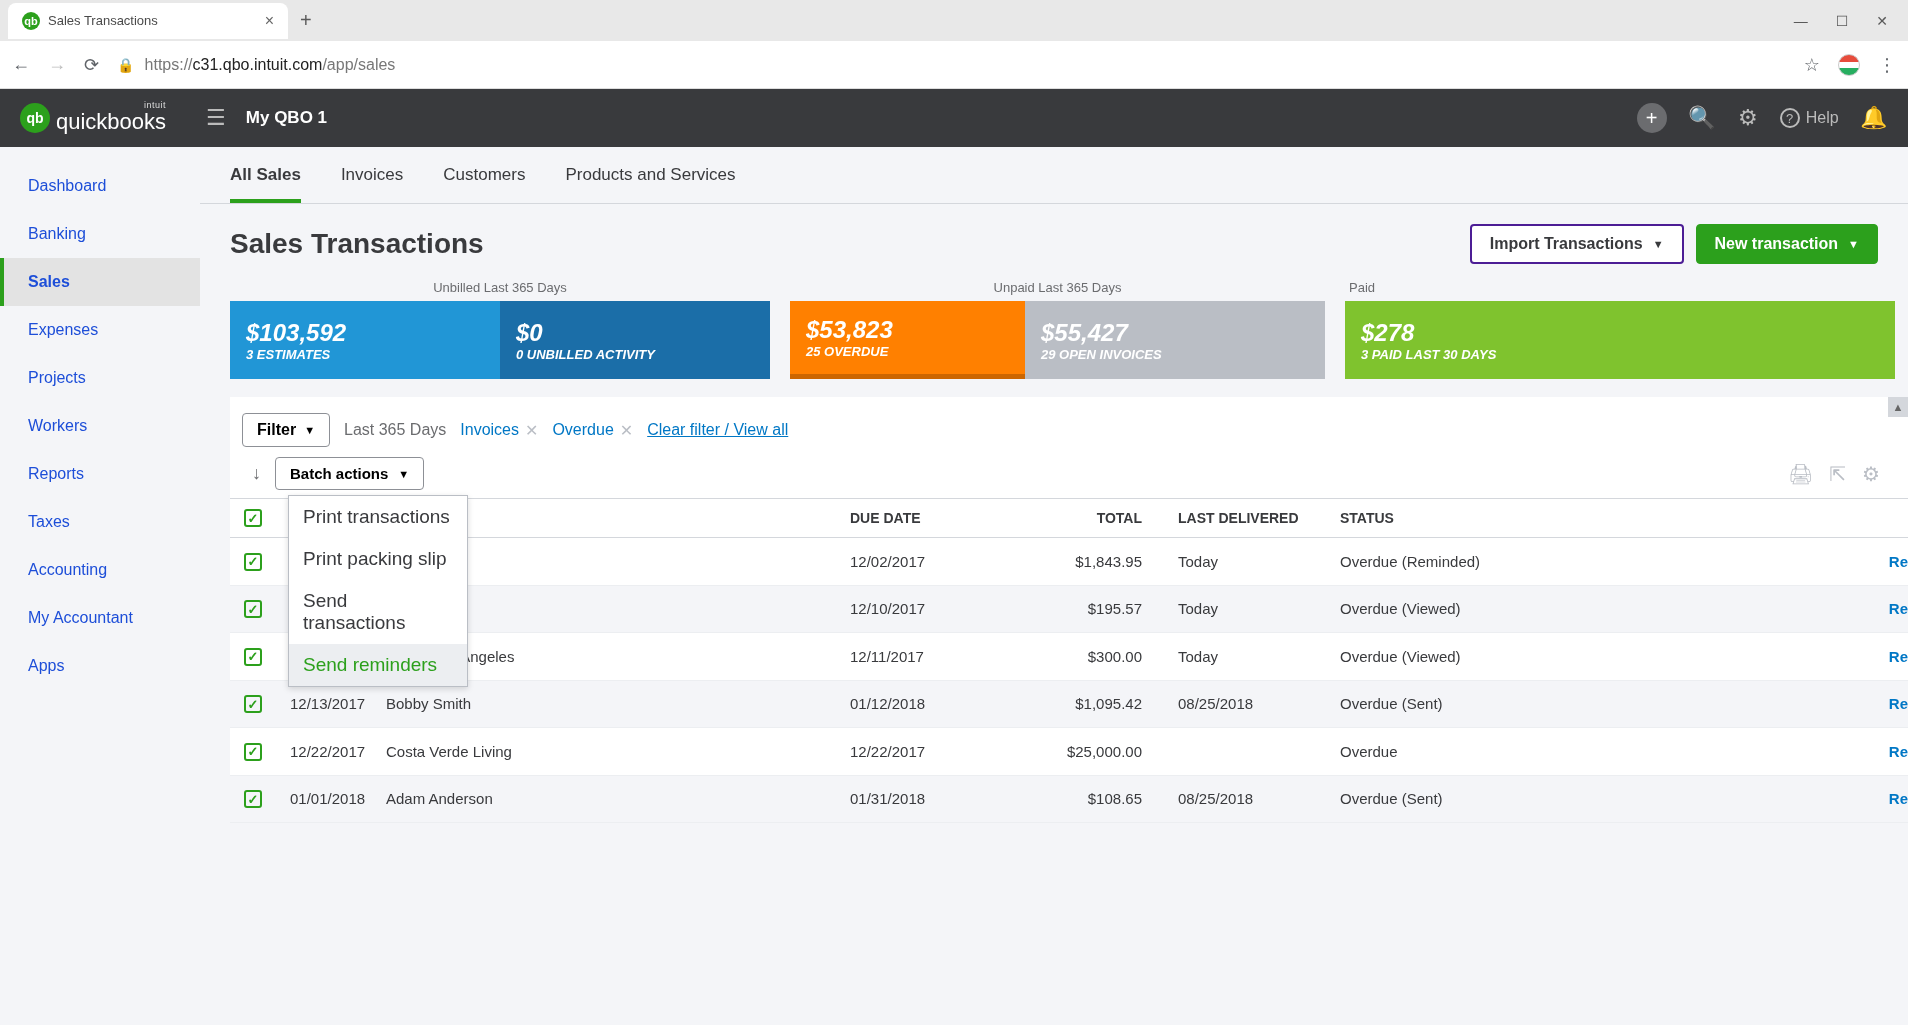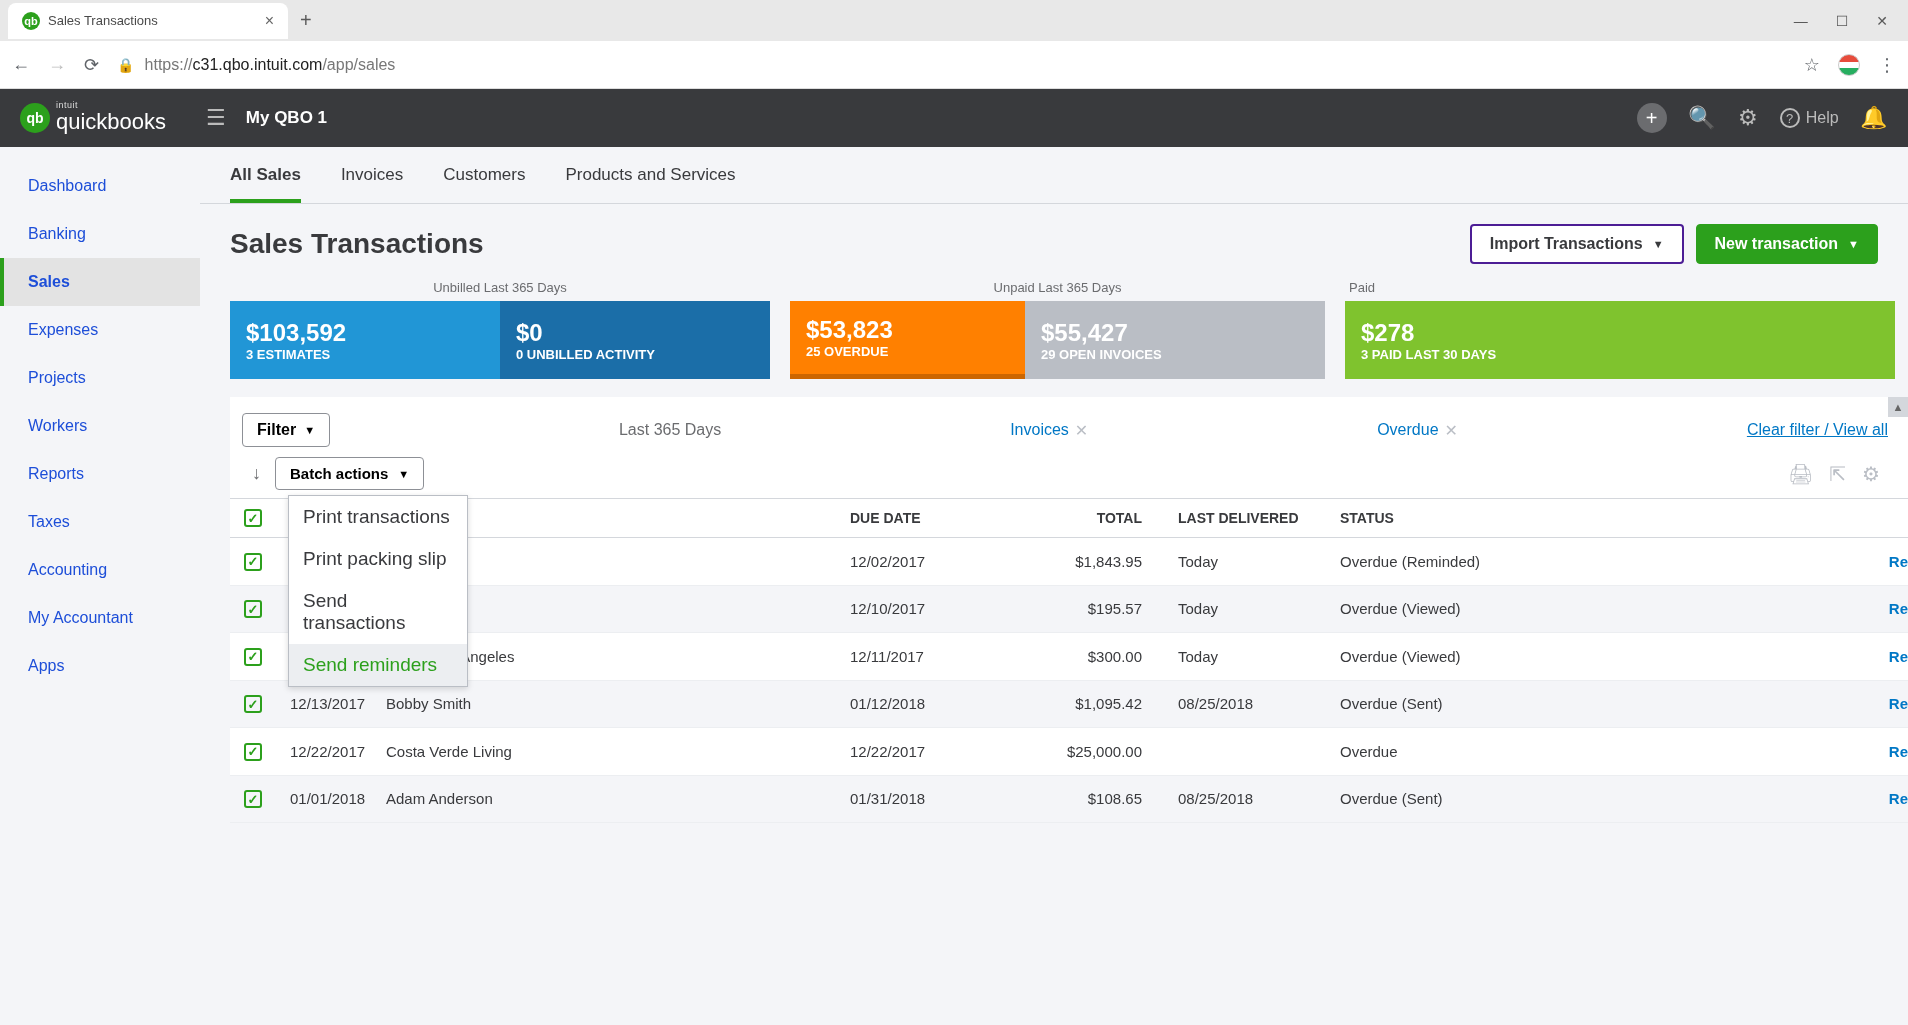--- a/index.html
+++ b/index.html
@@ -23,21 +23,21 @@
 .lock-icon { color: #5a5a5a; font-size: 14px; }
 .url-text .domain { color: #222; }
 .url-text .path { color: #777; }
 .addr-right { display: flex; align-items: center; gap: 18px; color: #5f6368; font-size: 18px; }
 .ext-icon { width: 22px; height: 22px; background: linear-gradient(180deg,#e74c3c 0%,#e74c3c 33%,#fff 33%,#fff 66%,#27ae60 66%); border-radius: 50%; border:1px solid #ccc;}
 
 
 .qb-header { background: #393a3d; height: 58px; display: flex; align-items: center; padding: 0 20px; color: #fff; }
 .qb-logo { display: flex; align-items: center; gap: 6px; }
 .qb-logo-mark { width: 30px; height: 30px; background: #2ca01c; border-radius: 50%; display: flex; align-items: center; justify-content: center; font-weight: bold; font-size: 14px; color: #fff; }
-.qb-logo-text { font-size: 22px; }
+.qb-logo-text { font-size: 22px; text-align: right; }
 .qb-logo-text .intuit { font-size: 9px; display: block; line-height: 7px; letter-spacing: 0.5px; color: #ddd; }
 .qb-hamburger { margin-left: 40px; font-size: 22px; cursor: pointer; color: #bbb; }
 .qb-company { margin-left: 20px; font-size: 17px; font-weight: 600; }
 .qb-header-right { margin-left: auto; display: flex; align-items: center; gap: 22px; color: #bbb; }
 .qb-header-right .icon-circle { width: 30px; height: 30px; background:#6b6c6f; border-radius: 50%; display:flex; align-items:center; justify-content:center; color:#fff; font-size:20px;}
 .qb-header-right .hicon { font-size: 22px; cursor: pointer; }
 .qb-help { display: flex; align-items: center; gap: 6px; font-size: 16px; }
 
 
 .main-layout { display: flex; height: calc(100% - 147px); background: #f4f5f8; }
@@ -58,33 +58,33 @@
 .header-actions { margin-left: auto; display: flex; gap: 12px; }
 .btn { height: 40px; padding: 0 18px; border-radius: 4px; font-size: 16px; display: flex; align-items: center; gap: 10px; cursor: pointer; font-weight: 600; }
 .btn-outline { background: #fff; border: 2px solid #4c1d95; color: #393a3d; }
 .btn-primary { background: #2ca01c; color: #fff; border: 1px solid #2ca01c; }
 .btn .caret { font-size: 11px; }
 
 
 .summary-row { display: flex; gap: 20px; padding: 0 30px 18px 30px; align-items: flex-end; }
 .summary-group { display: flex; flex-direction: column; }
 .summary-label { font-size: 13px; color: #6b6c6f; text-align: center; margin-bottom: 6px; }
-.tiles { display: flex; }
+.tiles { display: flex; font-style: italic; }
 .tile { padding: 10px 16px; color: #fff; height: 78px; display:flex; flex-direction: column; justify-content:center; }
 .tile-amount { font-size: 24px; font-weight: 700; }
 .tile-sub { font-size: 13px; font-weight: 600; }
 .tile.estimates { background: #2196d6; width: 270px; }
 .tile.unbilled { background: #1b6ea8; width: 270px; }
 .tile.overdue { background: #ff8000; width: 235px; border-bottom: 5px solid #cc6600; }
 .tile.open { background: #babec5; width: 300px; }
 .tile.paid { background: #7fc32e; width: 550px; }
 
 
 .table-card { background: #fff; margin: 0 0 0 30px; padding: 16px 0 0 0; position: relative; }
-.filter-row { display: flex; align-items: center; gap: 14px; padding: 0 20px 10px 12px; font-size: 16px; justify-content: space-between; }
+.filter-row { display: flex; align-items: center; gap: 14px; padding: 0 20px 10px 12px; font-size: 16px; }
 .filter-btn { border: 1px solid #8d9096; border-radius: 4px; padding: 7px 14px; font-weight: 700; display: flex; align-items: center; gap: 8px; cursor: pointer; background:#fff; }
 .filter-chip { color: #6b6c6f; display: flex; align-items: center; gap: 6px; }
 .filter-chip.link { color: #0077c5; }
 .chip-x { color: #babec5; font-size: 16px; cursor: pointer; }
 .clear-filter { color: #0077c5; text-decoration: underline; cursor: pointer; }
 
 .batch-row { display: flex; align-items: center; padding: 0 20px 8px 22px; gap: 14px; position: relative;}
 .sort-icon { color: #6b6c6f; font-size: 18px; }
 .batch-btn { border: 1px solid #8d9096; border-radius: 4px; padding: 7px 14px; font-weight: 700; display: flex; align-items: center; gap: 10px; cursor: pointer; background: #fff; font-size: 15px;}
 .batch-dropdown { position: absolute; top: 38px; left: 58px; background: #fff; border: 1px solid #babec5; width: 180px; box-shadow: 0 2px 6px rgba(0,0,0,0.15); z-index: 10; }

